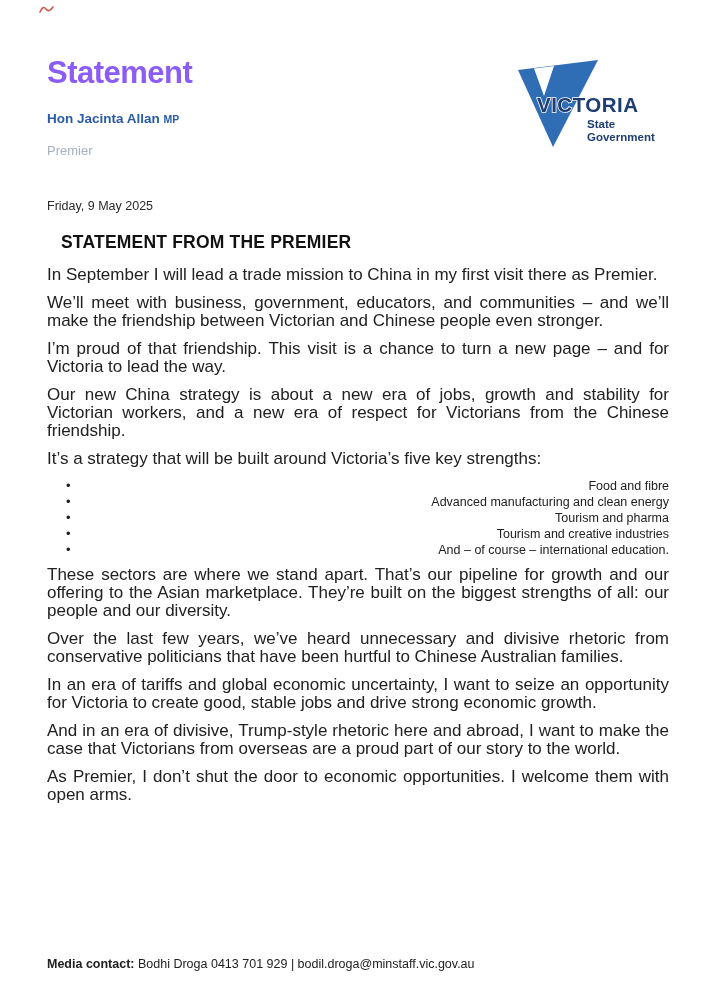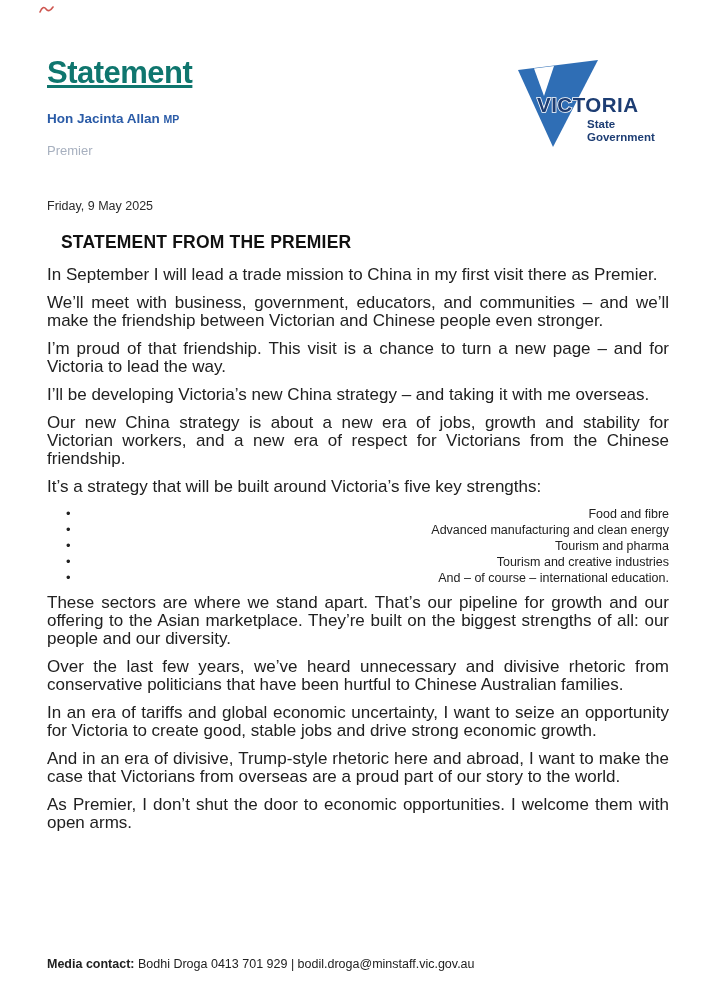--- a/index.html
+++ b/index.html
@@ -13,23 +13,22 @@
     overflow: hidden;
   }
 
   
   .red-mark { position: absolute; left: 39px; top: 4px; opacity: .85; }
   .masthead { position: absolute; left: 47px; top: 55px; }
   .doc-title {
     font-size: 31px;
     font-weight: 700;
     letter-spacing: -0.5px;
-    color: #0f766e;
+    color: #8b5cf6;
     line-height: 36px;
-    text-decoration: underline;
   }
   .author {
     margin-top: 20px;
     font-size: 13.5px;
     font-weight: 700;
     color: #2a5ba7;
     line-height: 15px;
   }
   .author .mp { font-size: 10.5px; font-weight: 700; }
   .role {
@@ -143,21 +142,20 @@
     </svg>
   </div>
 
   <main class="content">
     <div class="date">Friday, 9 May 2025</div>
     <h1 class="heading">STATEMENT FROM THE PREMIER</h1>
 
     <p>In September I will lead a trade mission to China in my first visit there as Premier.</p>
     <p>We’ll meet with business, government, educators, and communities – and we’ll make the friendship between Victorian and Chinese people even stronger.</p>
     <p>I’m proud of that friendship. This visit is a chance to turn a new page – and for Victoria to lead the way.</p>
-    <p>I’ll be developing Victoria’s new China strategy – and taking it with me overseas.</p>
     <p>Our new China strategy is about a new era of jobs, growth and stability for Victorian workers, and a new era of respect for Victorians from the Chinese friendship.</p>
     <p>It’s a strategy that will be built around Victoria’s five key strengths:</p>
 
     <ul class="bullets">
       <li>Food and fibre</li>
       <li>Advanced manufacturing and clean energy</li>
       <li>Tourism and pharma</li>
       <li>Tourism and creative industries</li>
       <li>And – of course – international education.</li>
     </ul>

